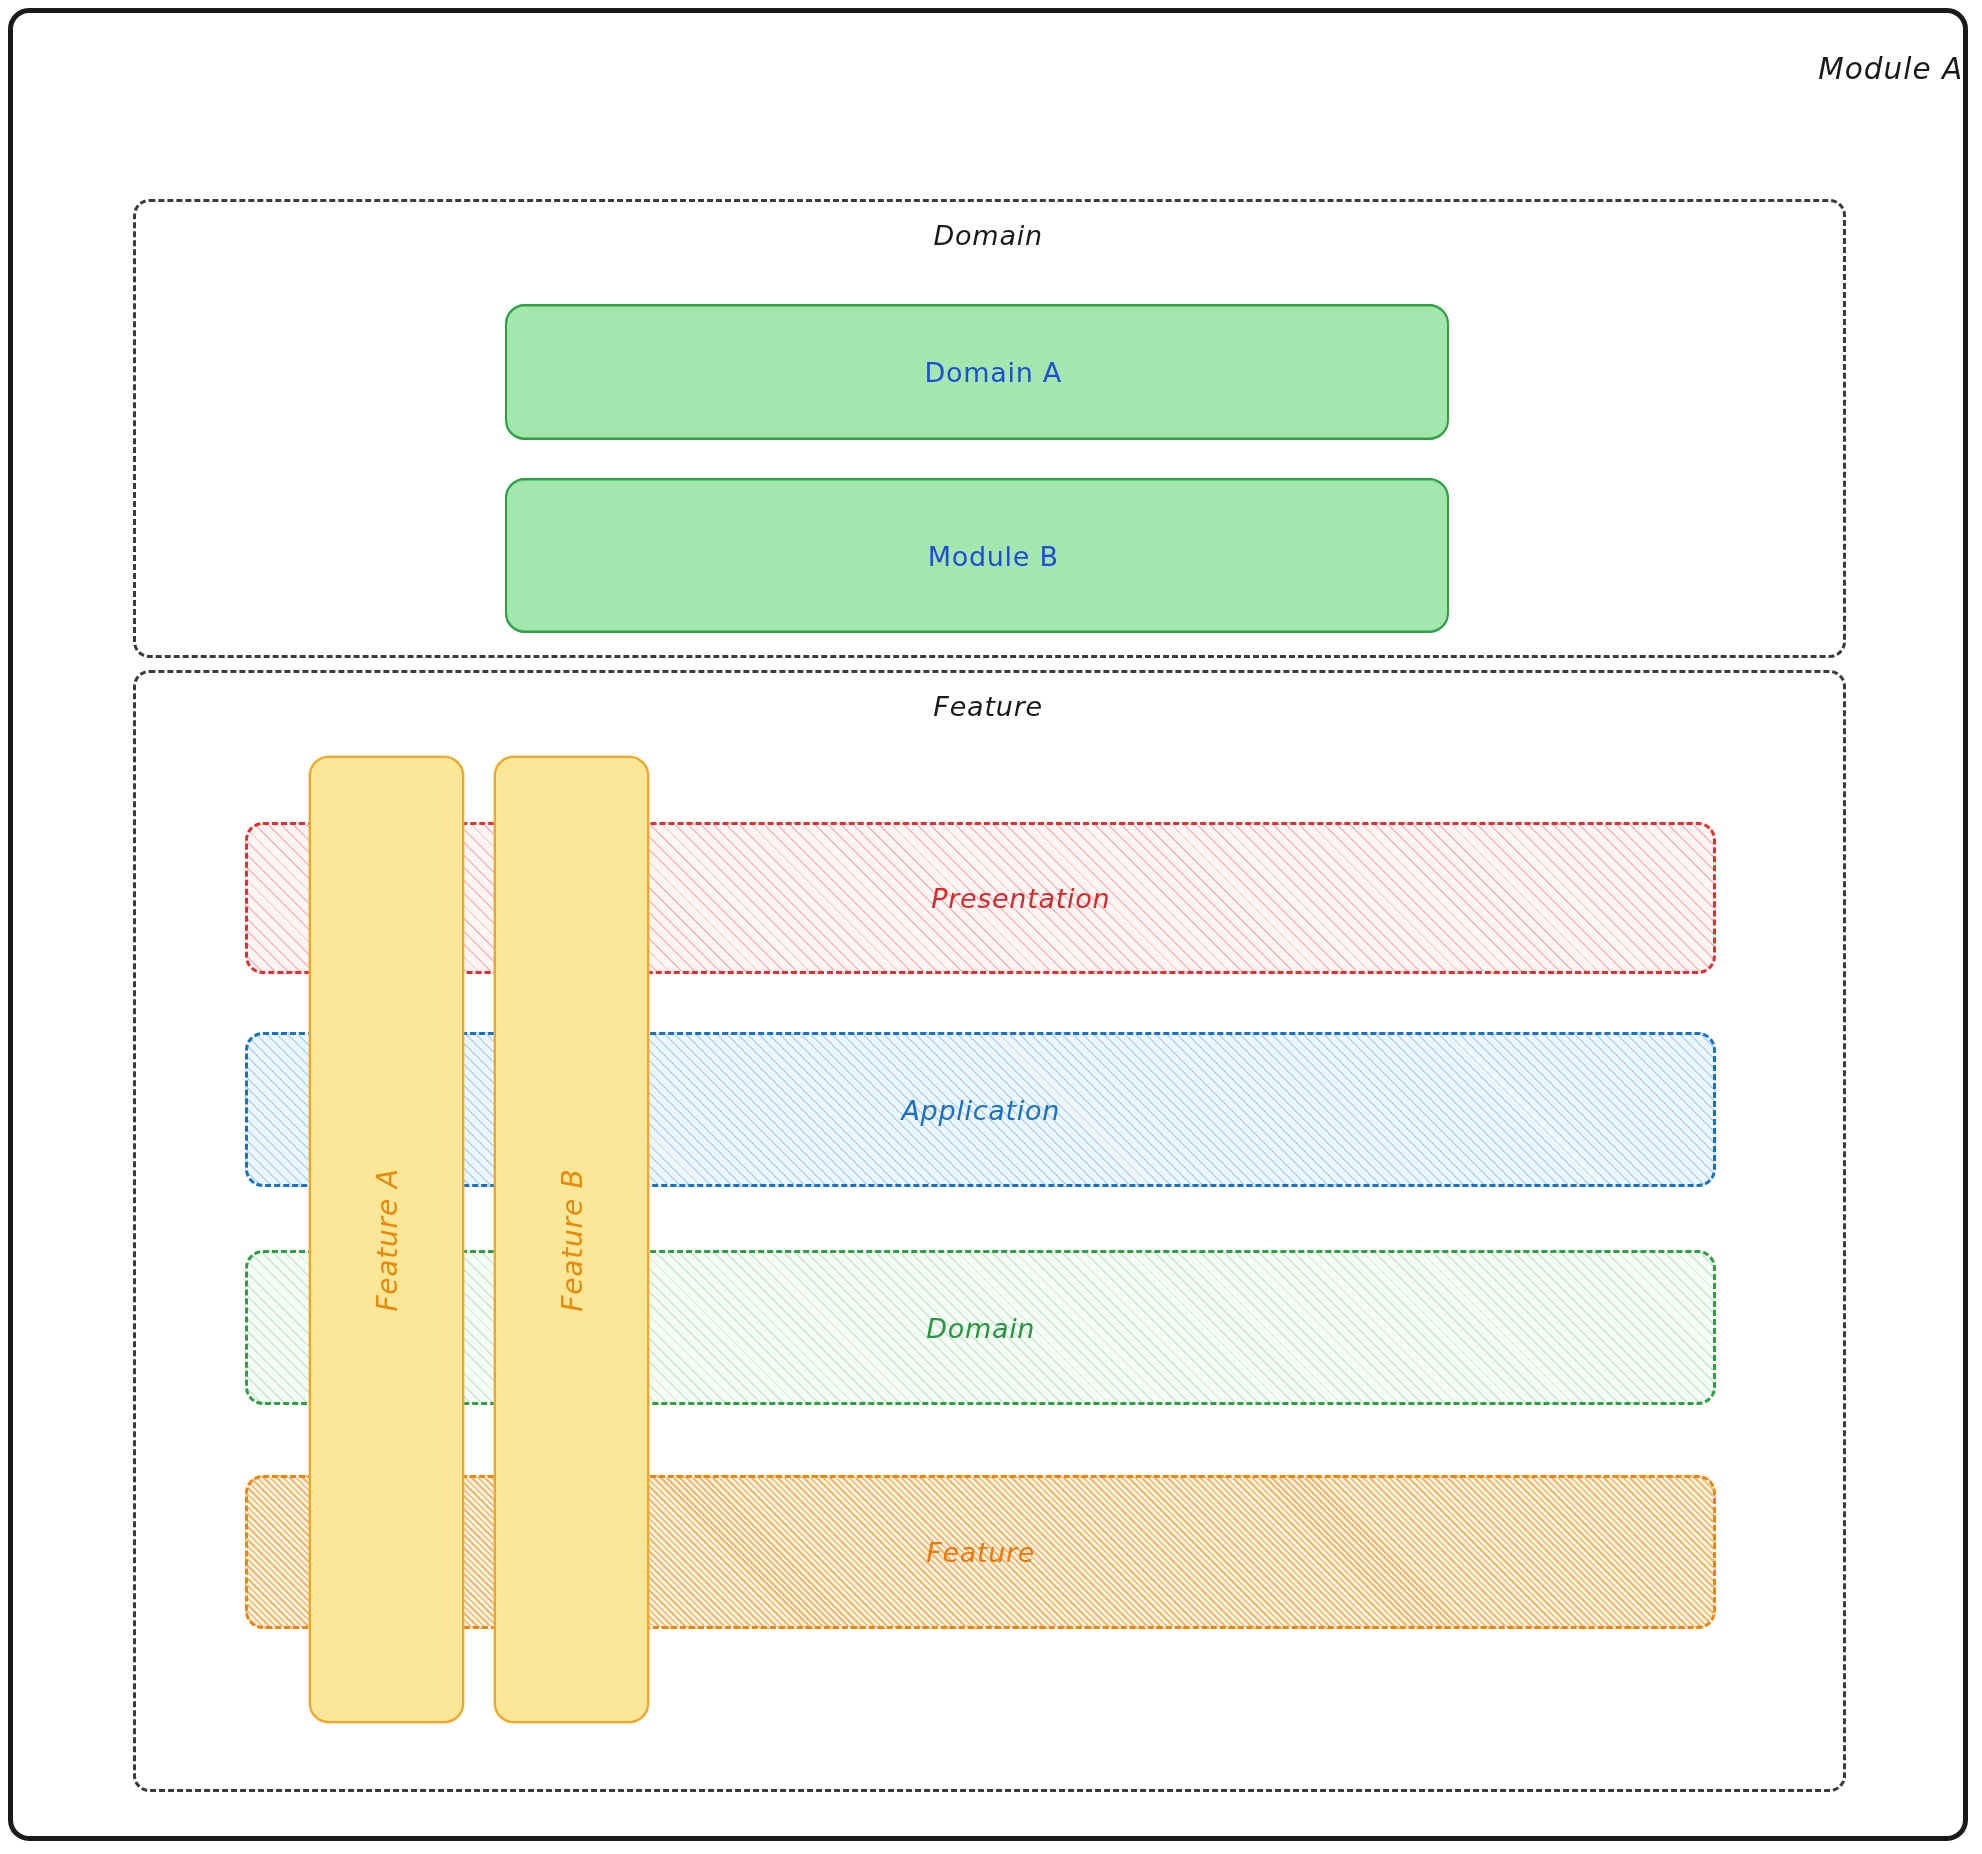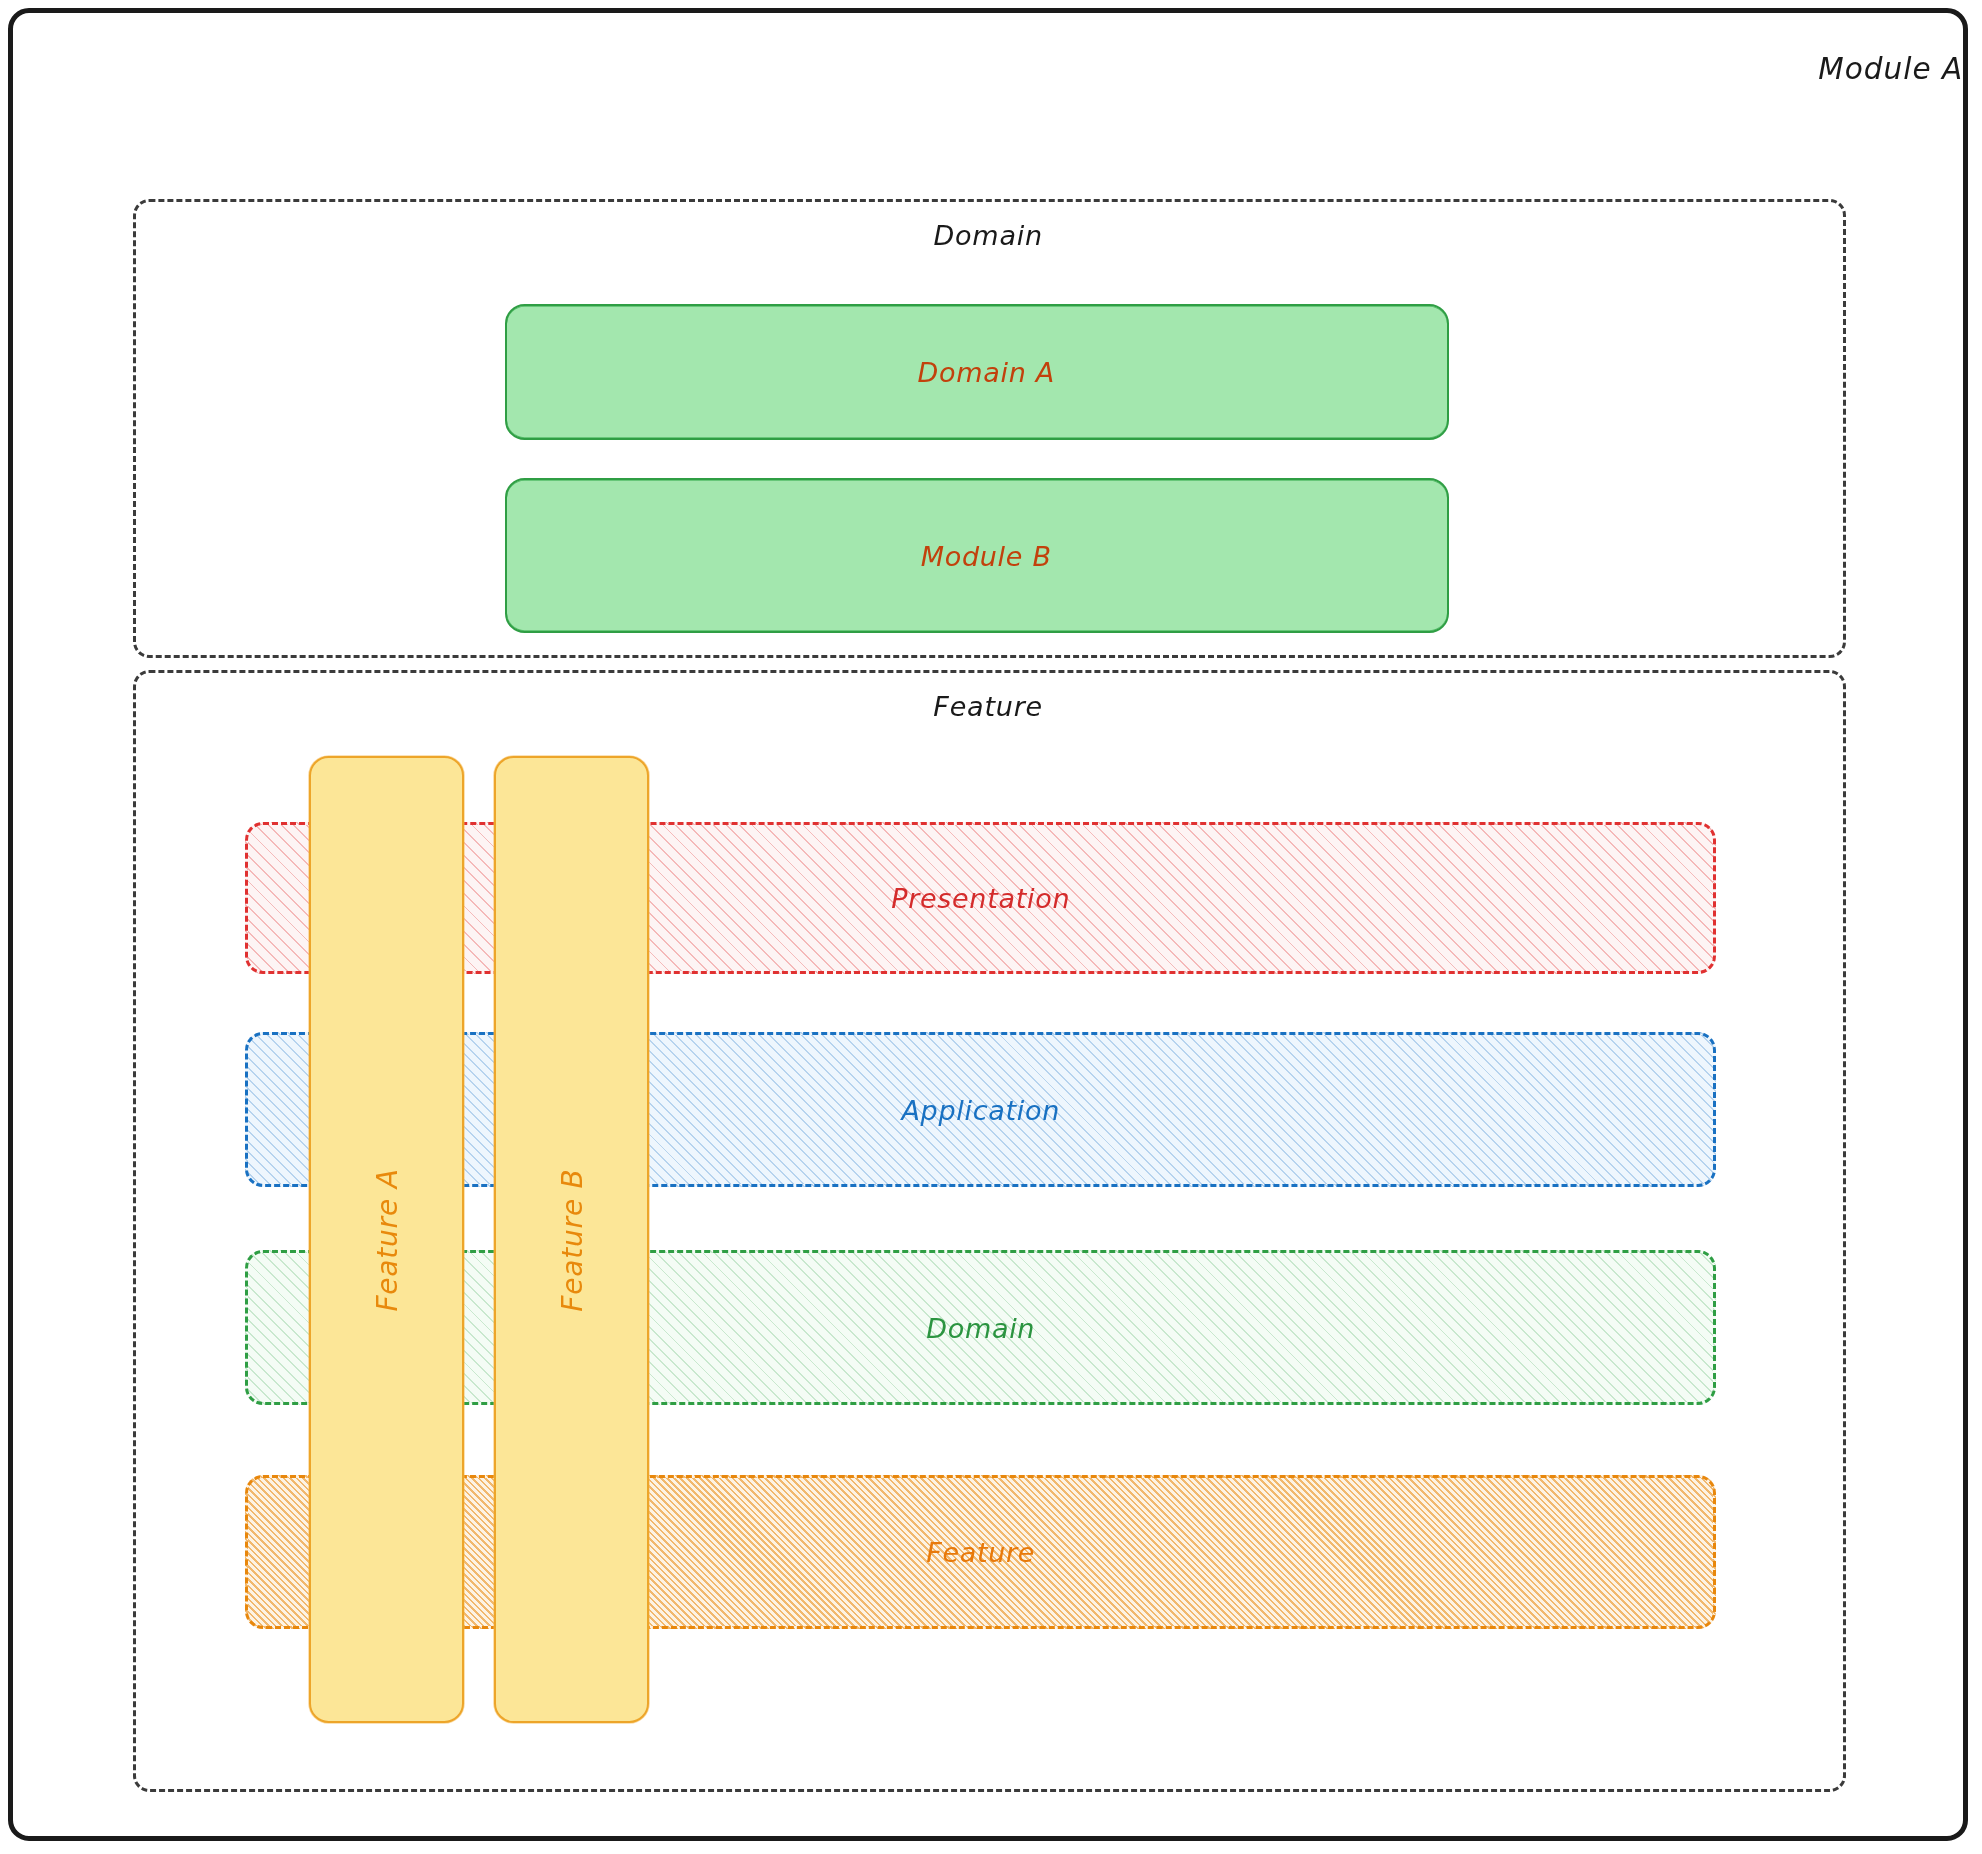--- a/index.html
+++ b/index.html
@@ -86,28 +86,27 @@
     left: 492px;
     width: 944px;
     background: #a3e7ae;
     border: 2.5px solid #2f9e44;
     border-radius: 19.6px;
     box-sizing: border-box;
     box-shadow: 0 0.8px 0 0 #54bd68 inset, 0 -0.8px 0 0 #54bd68 inset;
   }
   .domain-box .label {
     position: absolute;
-    left: 9px;
+    left: 16px;
     width: 100%;
     top: 50%;
     transform: translateY(-50%);
     text-align: center;
     font-size: 27px;
-    font-style: italic;
-    color: #c2410c;
+    color: #1d4ed8;
     letter-spacing: 0.7px;
   }
   #domain-a { top: 291px; height: 136px; }
   #domain-b { top: 465px; height: 155px; }
 
   
   .layer-band {
     position: absolute;
     left: 232px;
     width: 1471px;
@@ -134,21 +133,21 @@
     border-color: #e03131;
     background-color: #fdf4f4;
     background-image: repeating-linear-gradient(
       45deg,
       rgba(224,49,49,0.30) 0px,
       rgba(224,49,49,0.30) 1.3px,
       rgba(255,255,255,0) 1.3px,
       rgba(255,255,255,0) 9px
     );
   }
-  #band-presentation .label { color: #d42c2c; }
+  #band-presentation .label { color: #d42c2c; padding-left: 40px; }
 
   #band-application {
     top: 1019px;
     height: 155px;
     border-color: #1971c2;
     background-color: #eef6fd;
     background-image: repeating-linear-gradient(
       45deg,
       rgba(25,113,194,0.26) 0px,
       rgba(25,113,194,0.26) 1.4px,

